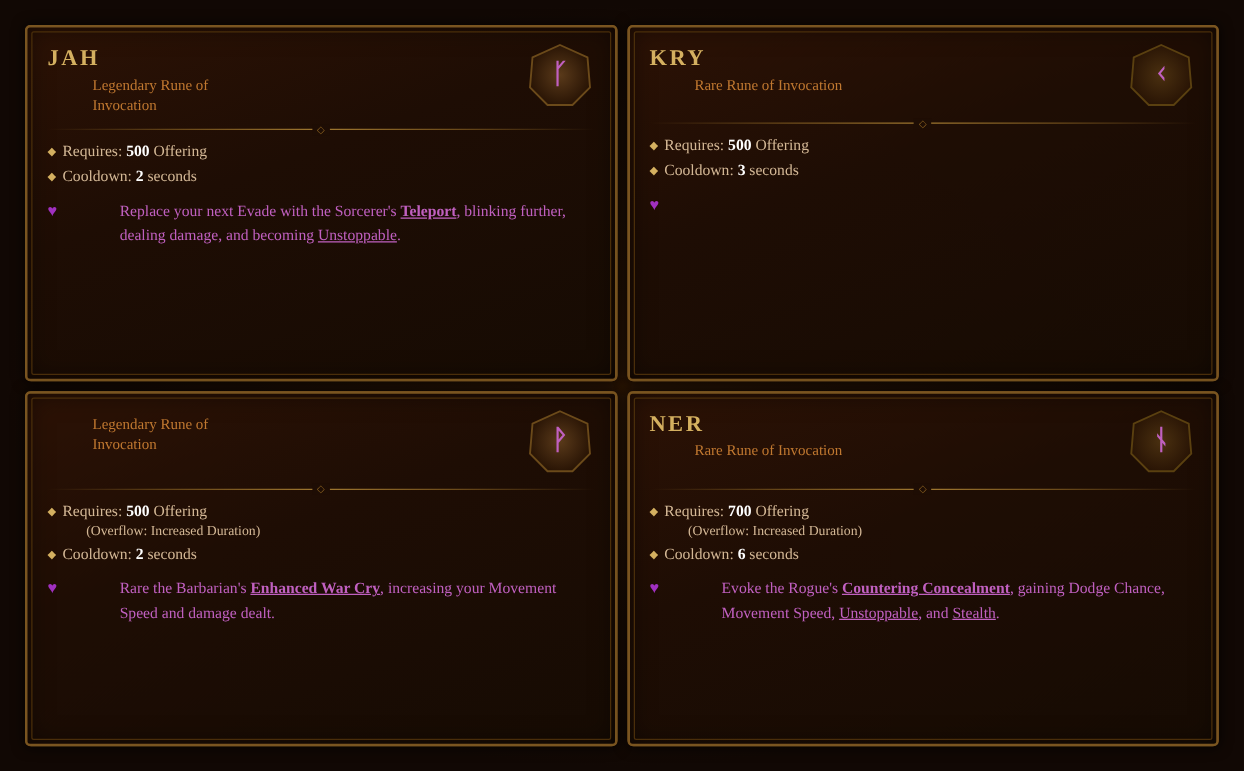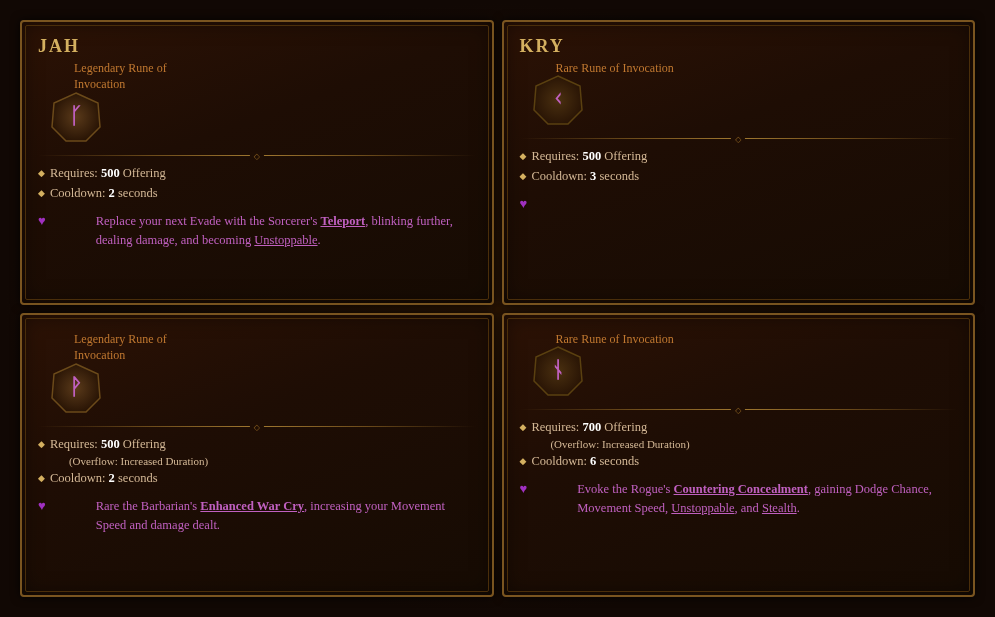--- a/index.html
+++ b/index.html
@@ -319,20 +319,21 @@
     <div class="ability-item">
       <span class="ability-icon">♥</span>
       <div class="ability-text">
         <span class="keyword">Rare the Barbarian's </span><span class="highlight">Enhanced War Cry</span><span class="keyword">, increasing your Movement Speed and damage dealt.</span>
       </div>
     </div>
   </div>
 <div class="rune-card">
     <div class="card-header">
       <div class="card-title-area">
+        <div class="rune-name">NER</div>
         <div class="rune-subtitle rare">Rare Rune of Invocation</div>
       </div>
       <div class="rune-icon">
         <svg viewBox="0 0 56 56" xmlns="http://www.w3.org/2000/svg" class="rune-svg">
     <defs>
       <radialGradient id="rg4" cx="50%" cy="50%" r="50%">
         <stop offset="0%" stop-color="#4a3010"></stop>
         <stop offset="100%" stop-color="#2a1505"></stop>
       </radialGradient>
     </defs>
@@ -405,21 +406,20 @@
     border: 1px solid #4a2e0a;
     border-radius: 2px;
     pointer-events: none;
   }
 
   .card-header {
     display: flex;
     justify-content: space-between;
     align-items: flex-start;
     margin-bottom: 2px;
-    flex-direction: column;
   }
 
   .card-title-area { flex: 1; }
 
   .rune-name {
     font-size: 18px;
     font-weight: bold;
     color: #d4b060;
     letter-spacing: 2px;
     font-family: 'Georgia', serif;

